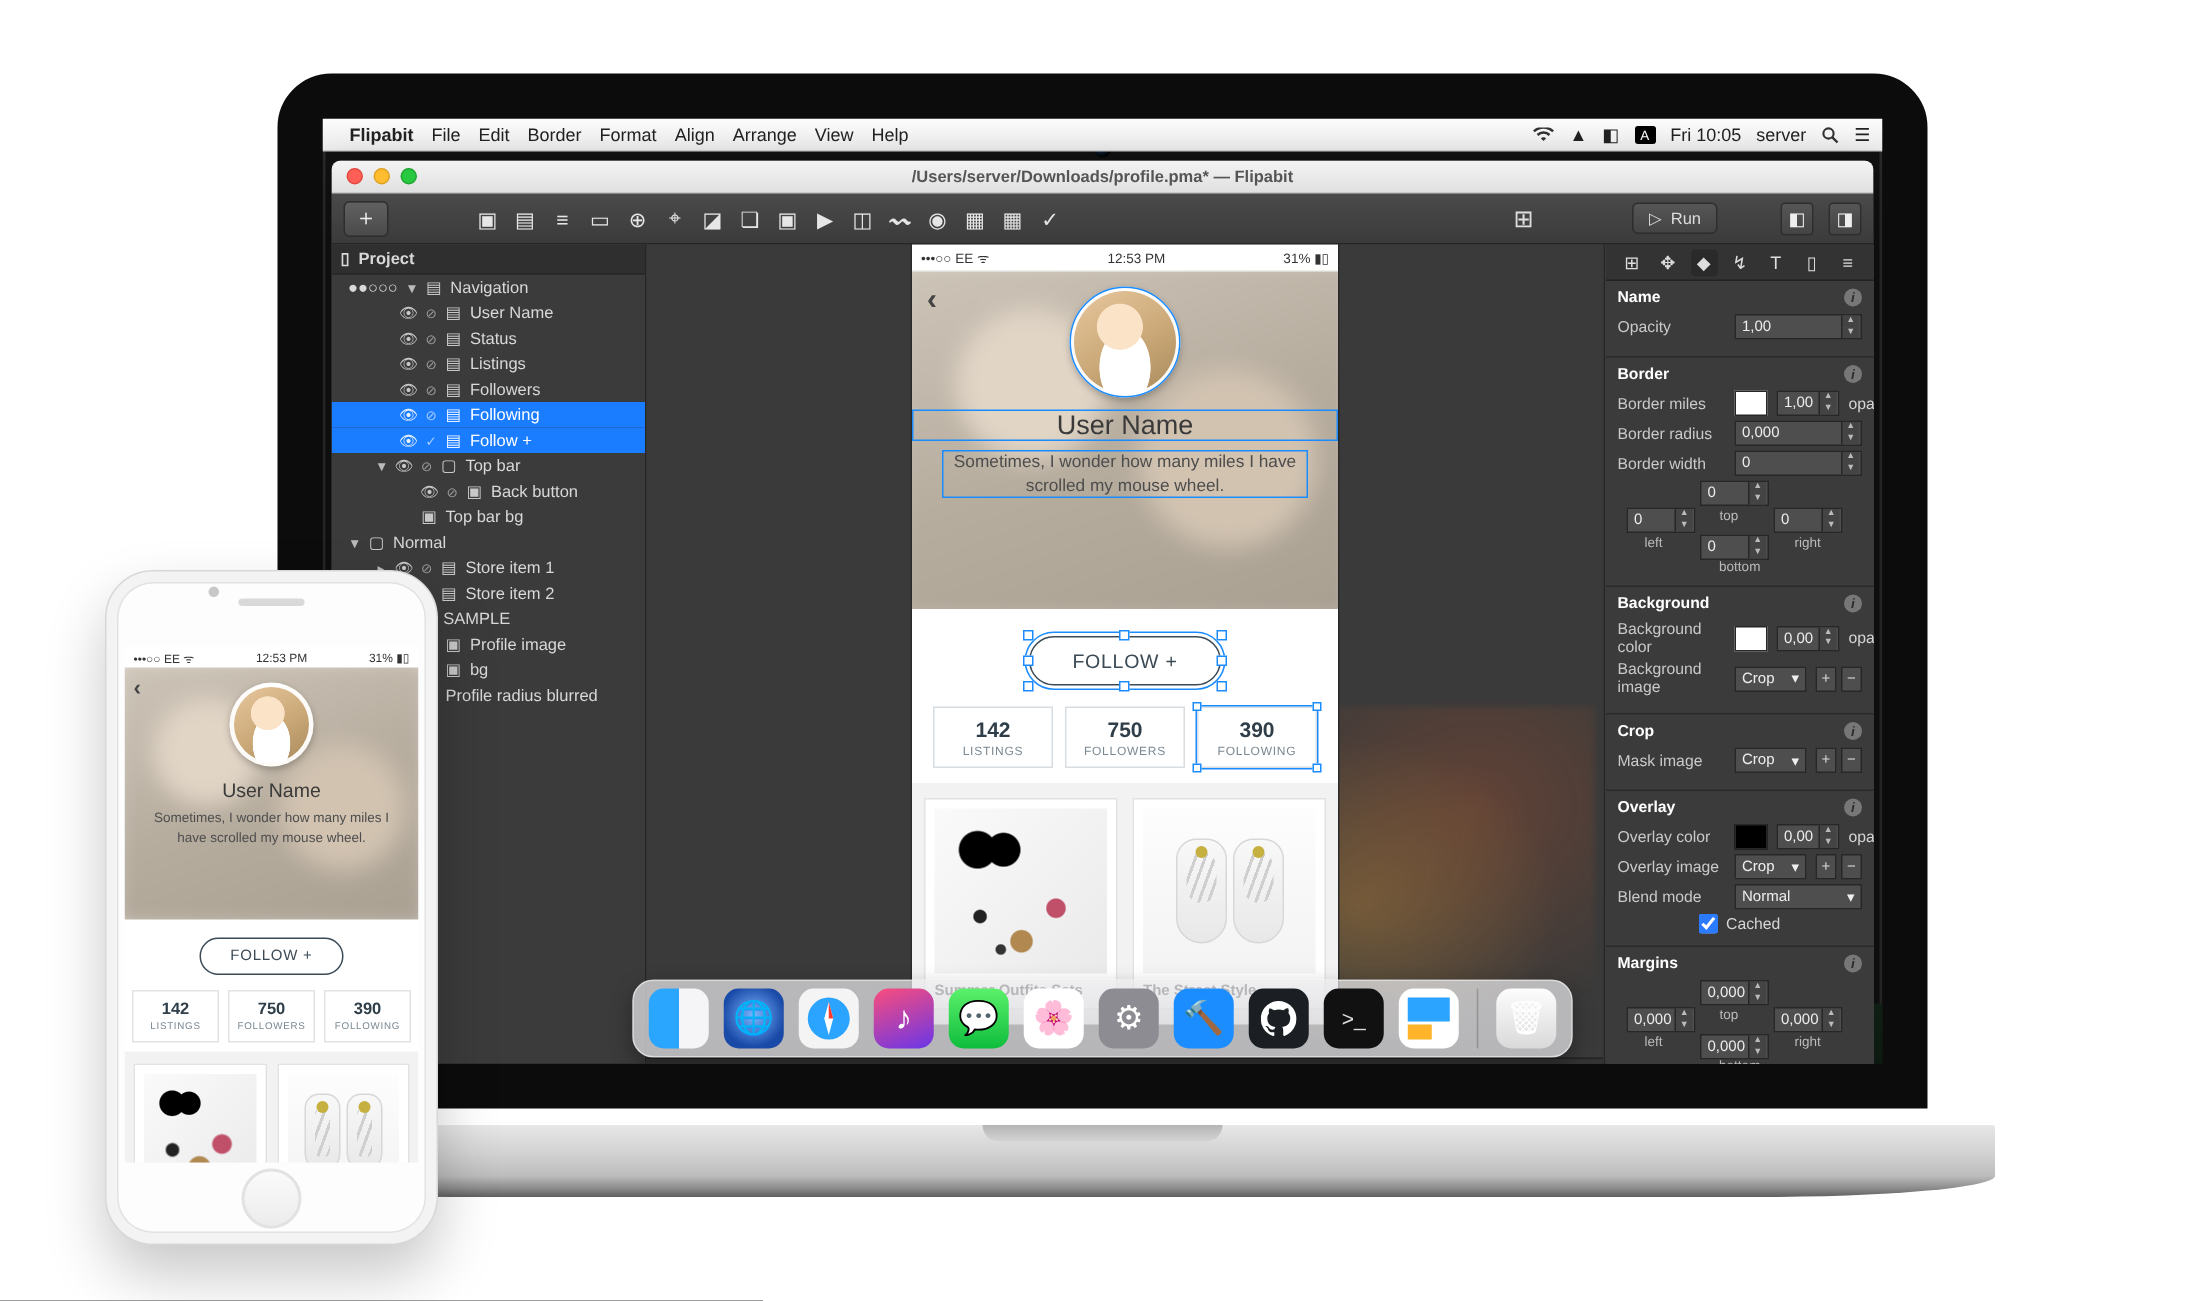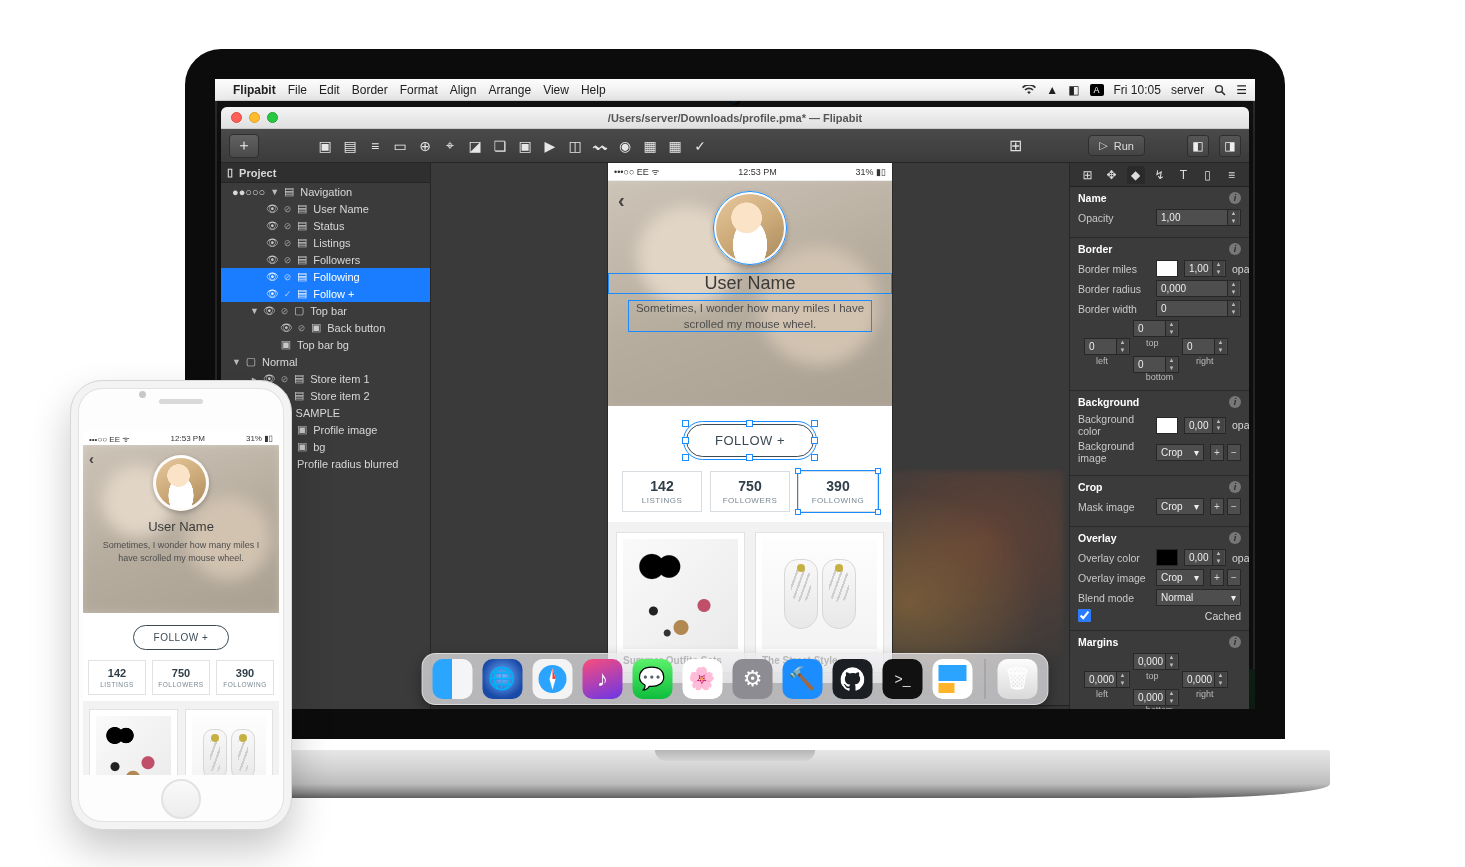--- a/index.html
+++ b/index.html
@@ -327,21 +327,21 @@
   .numbox{flex:1;padding:0 4px;display:flex;align-items:center;position:relative;}
   .numbox .st{position:absolute;right:1px;top:0;bottom:0;width:12px;display:flex;flex-direction:column;}
   .numbox .st span{flex:1;font-size:6px;text-align:center;line-height:7px;color:#bbb;background:#444;border-left:1px solid #272727;}
   .swatch{width:22px;flex:none;}
   .selbox{flex:1;display:flex;align-items:center;justify-content:space-between;padding:0 4px;}
   .btnpm{display:flex;gap:3px;}
   .btnpm span{width:14px;height:17px;background:#4e4e4e;border:1px solid #272727;display:flex;align-items:center;justify-content:center;font-size:10px;}
   .edge-grid{position:relative;height:54px;}
   .edge-grid .numbox{position:absolute;width:46px;}
   .edge-grid .lbl{position:absolute;font-size:9px;color:#bbb;}
-  .chk{display:flex;align-items:center;gap:5px;justify-content:space-between;margin-top:3px;}
+  .chk{display:flex;align-items:center;gap:5px;justify-content:center;margin-top:3px;}
   .chk input{accent-color:#2a7bff;}
 
   
   .desk-bg{
     position:absolute; left:0; right:0; bottom:0; height:40px;
     background:
       linear-gradient(rgba(0,0,0,0),rgba(0,0,0,.15)),
       linear-gradient(90deg,#1a3a2a 0 15%, #8a4618 22% 40%, #c37a1d 48% 62%, #6a3a12 70% 85%, #122418 95% 100%);
   }
   .dock{

